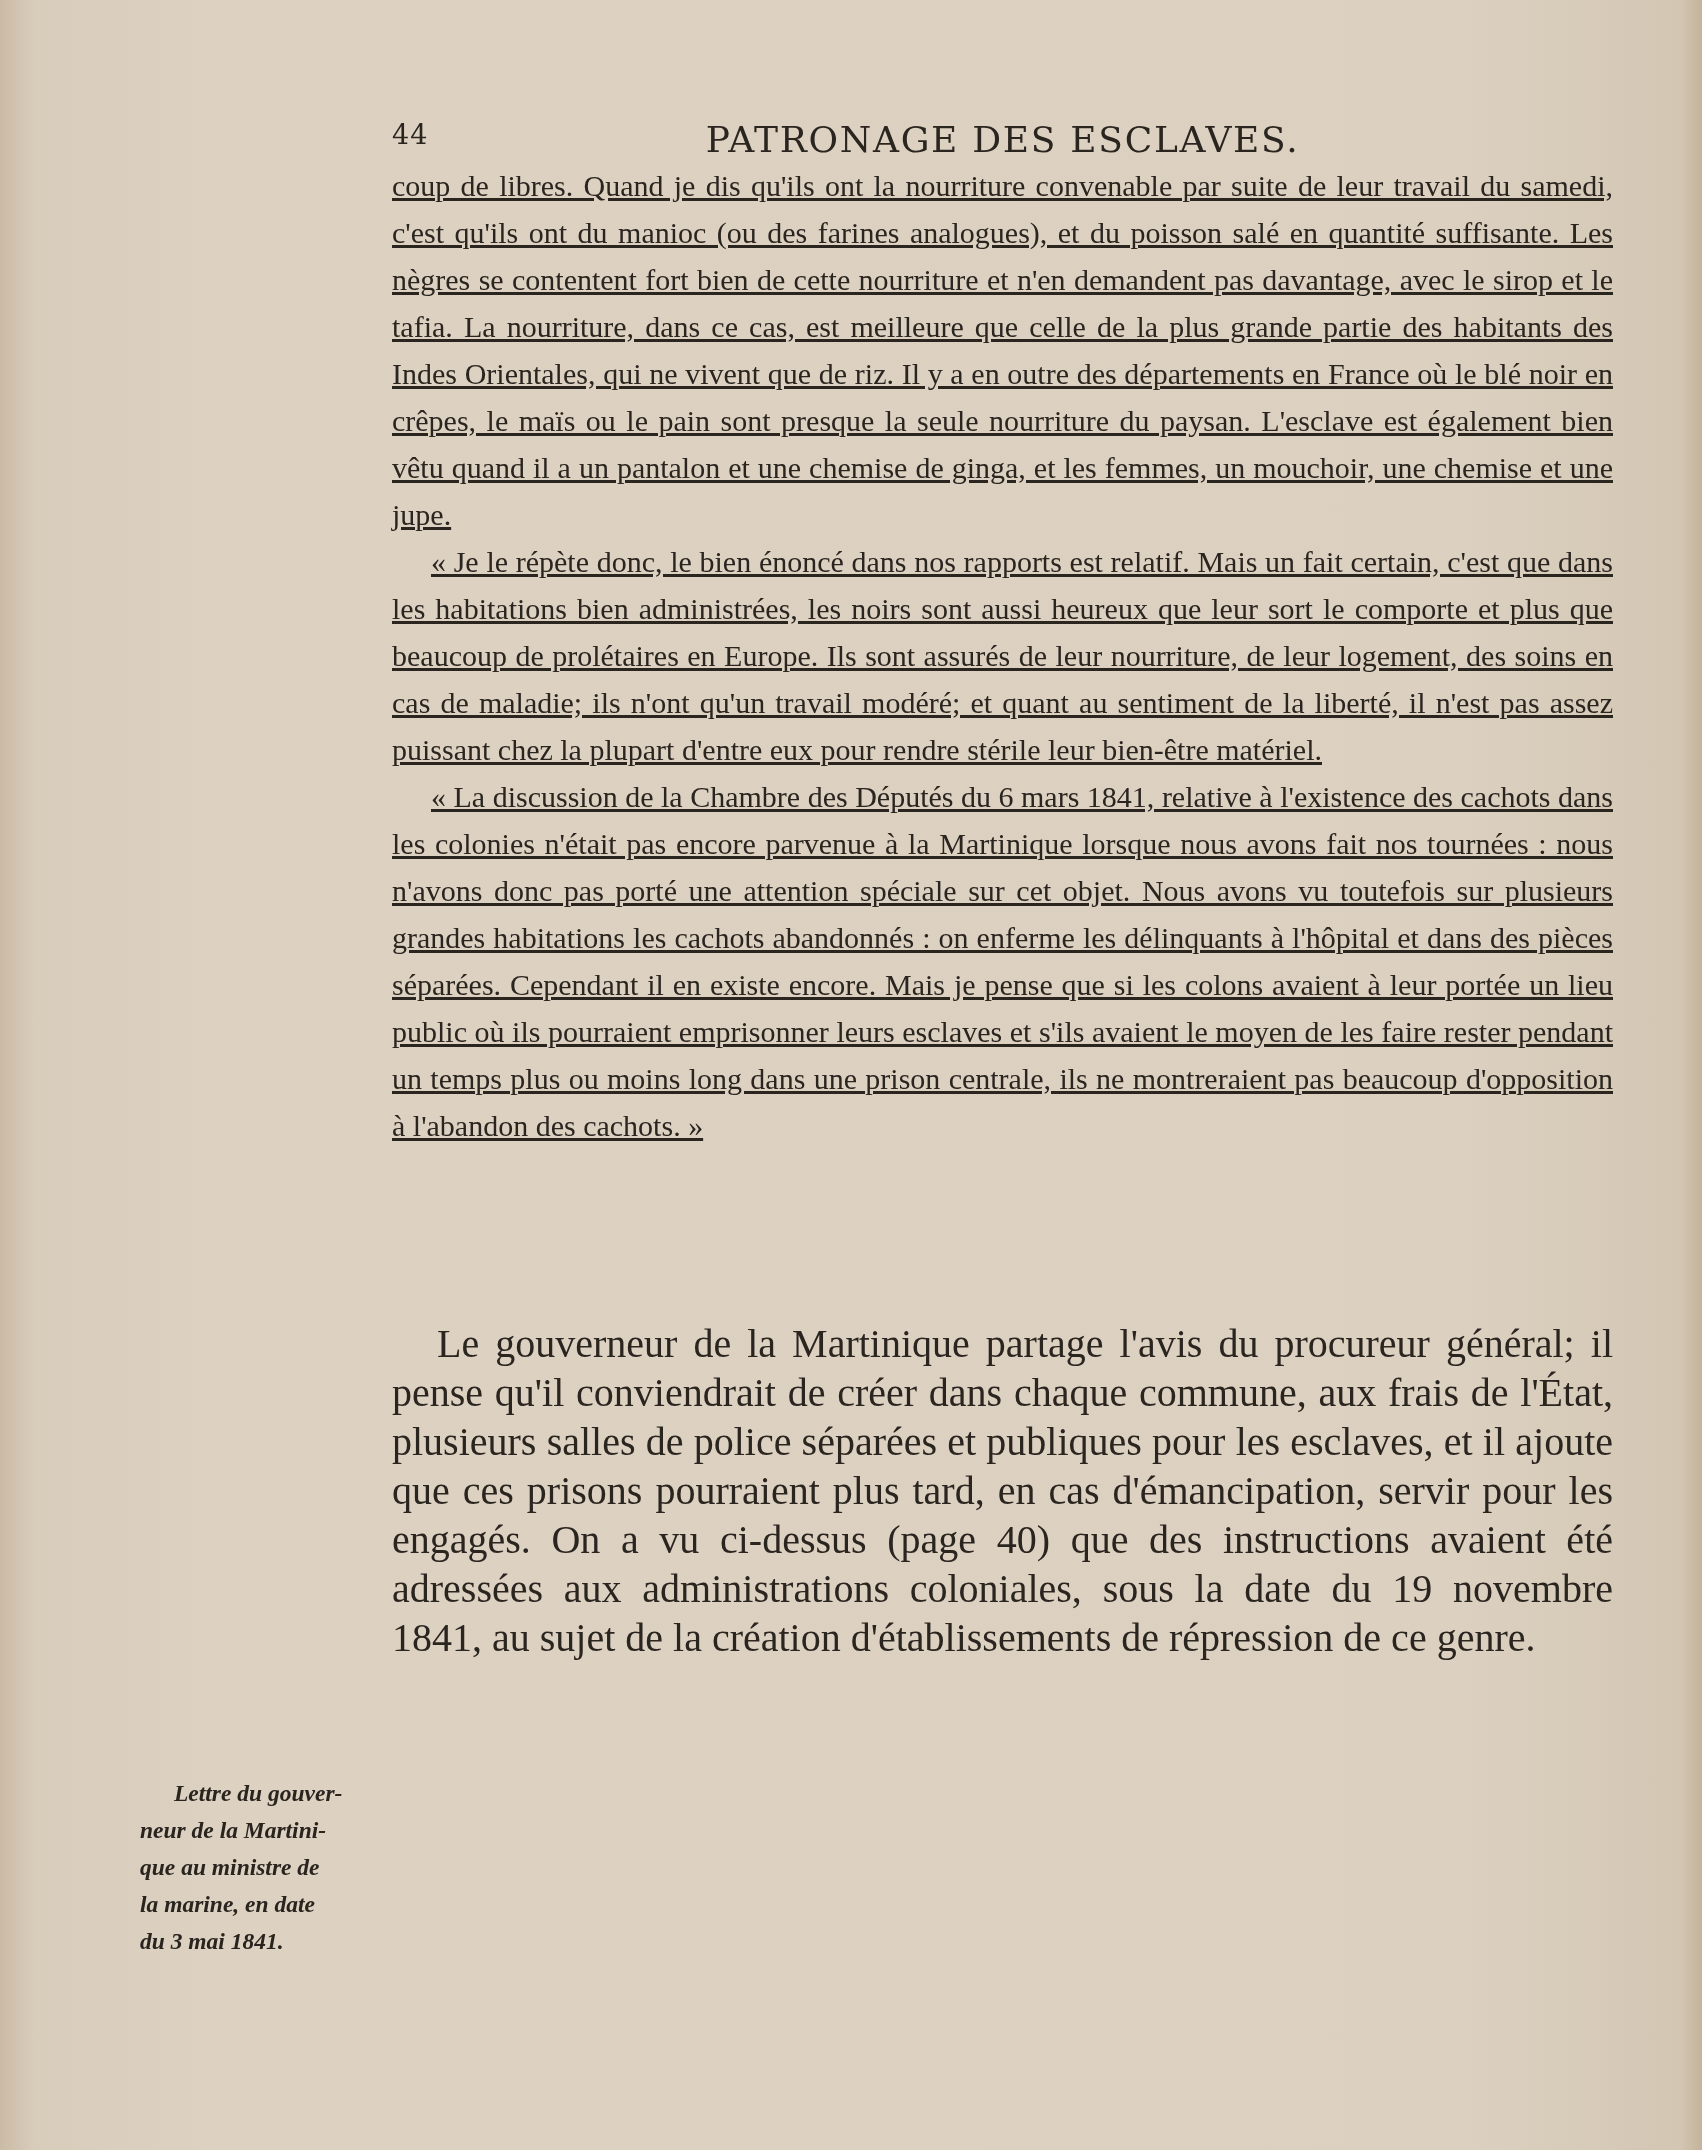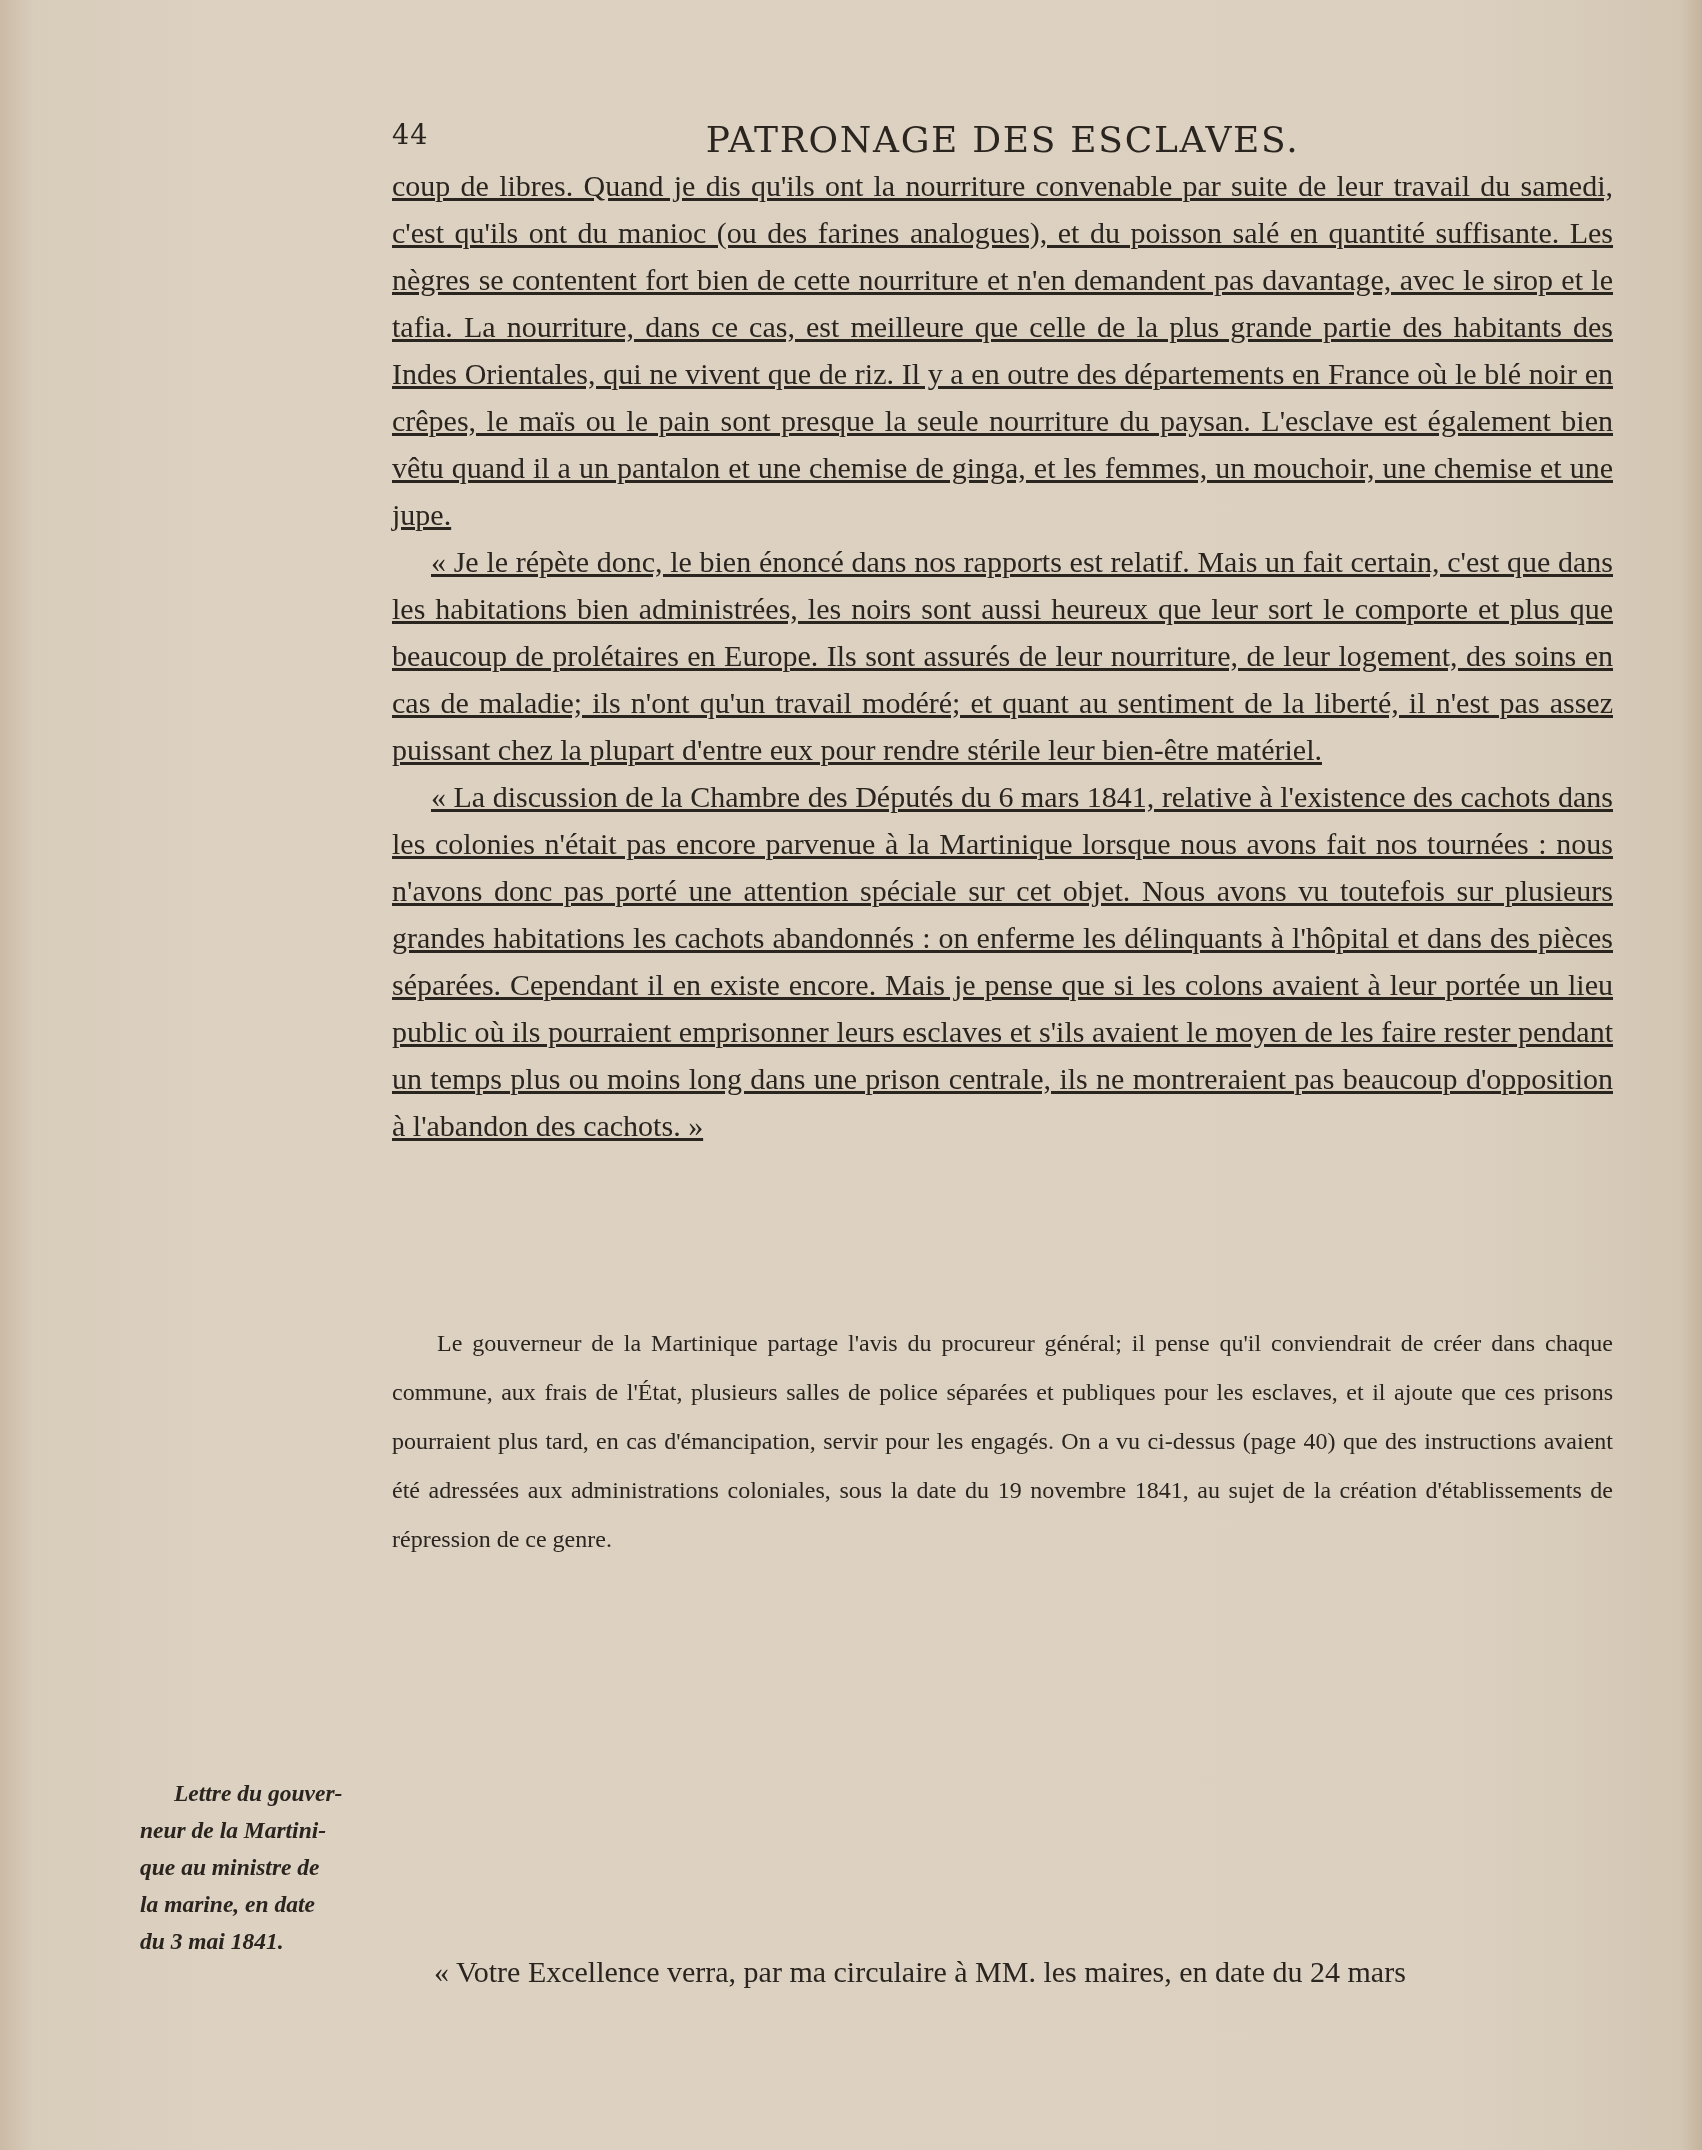--- a/index.html
+++ b/index.html
@@ -12,21 +12,21 @@
     color: #2b2520;
   }
   .page { position: absolute; left: 0; top: 0; width: 1702px; height: 2143px; }
   .header { position: absolute; top: 119px; left: 392px; width: 1221px; height: 34px; }
   .pagenum { position: absolute; left: 0; top: 0; font-size: 27px; letter-spacing: 1.1px; }
   .running-title { position: absolute; left: 0; right: 0; text-align: center; top: 0; font-size: 36px; letter-spacing: 1.7px; }
   .body-text { position: absolute; left: 392px; width: 1221px; font-family: "Liberation Serif", serif; }
   .quote { font-size: 30px; line-height: 47px; text-align: justify; text-decoration: underline; }
   .quote p { margin: 0; }
   .quote p.indent { text-indent: 39px; }
-  .main { font-size: 24px; line-height: 49px; text-align: justify; }
+  .main { font-size: 40px; line-height: 49px; text-align: justify; }
   .main p { margin: 0; text-indent: 45px; }
   .margin-note {
     position: absolute; left: 140px; top: 1739px; width: 227px;
     font-family: "Liberation Serif", serif; font-style: italic; font-weight: bold;
     font-size: 23.5px; line-height: 37px; text-align: justify; color: #2a241f; margin-top: 36px;
   }
   .margin-note span { display: block; }
   .margin-note .first { text-indent: 34px; }
   .last-line { position: absolute; left: 434px; top: 1955px; font-family: "Liberation Serif", serif; font-size: 30px; }
 </style>
@@ -51,15 +51,14 @@
 
 
   <div class="margin-note">
     <span class="first">Lettre du gouver-</span>
     <span>neur de la Martini-</span>
     <span>que au ministre de</span>
     <span>la marine, en date</span>
     <span>du 3 mai 1841.</span>
   </div>
 
-  <div class="last-line">« Votre Excellence verra, par ma circulaire à MM. les maires, en date du 24 mars</div>
 </div>
 
 
 </body></html>

